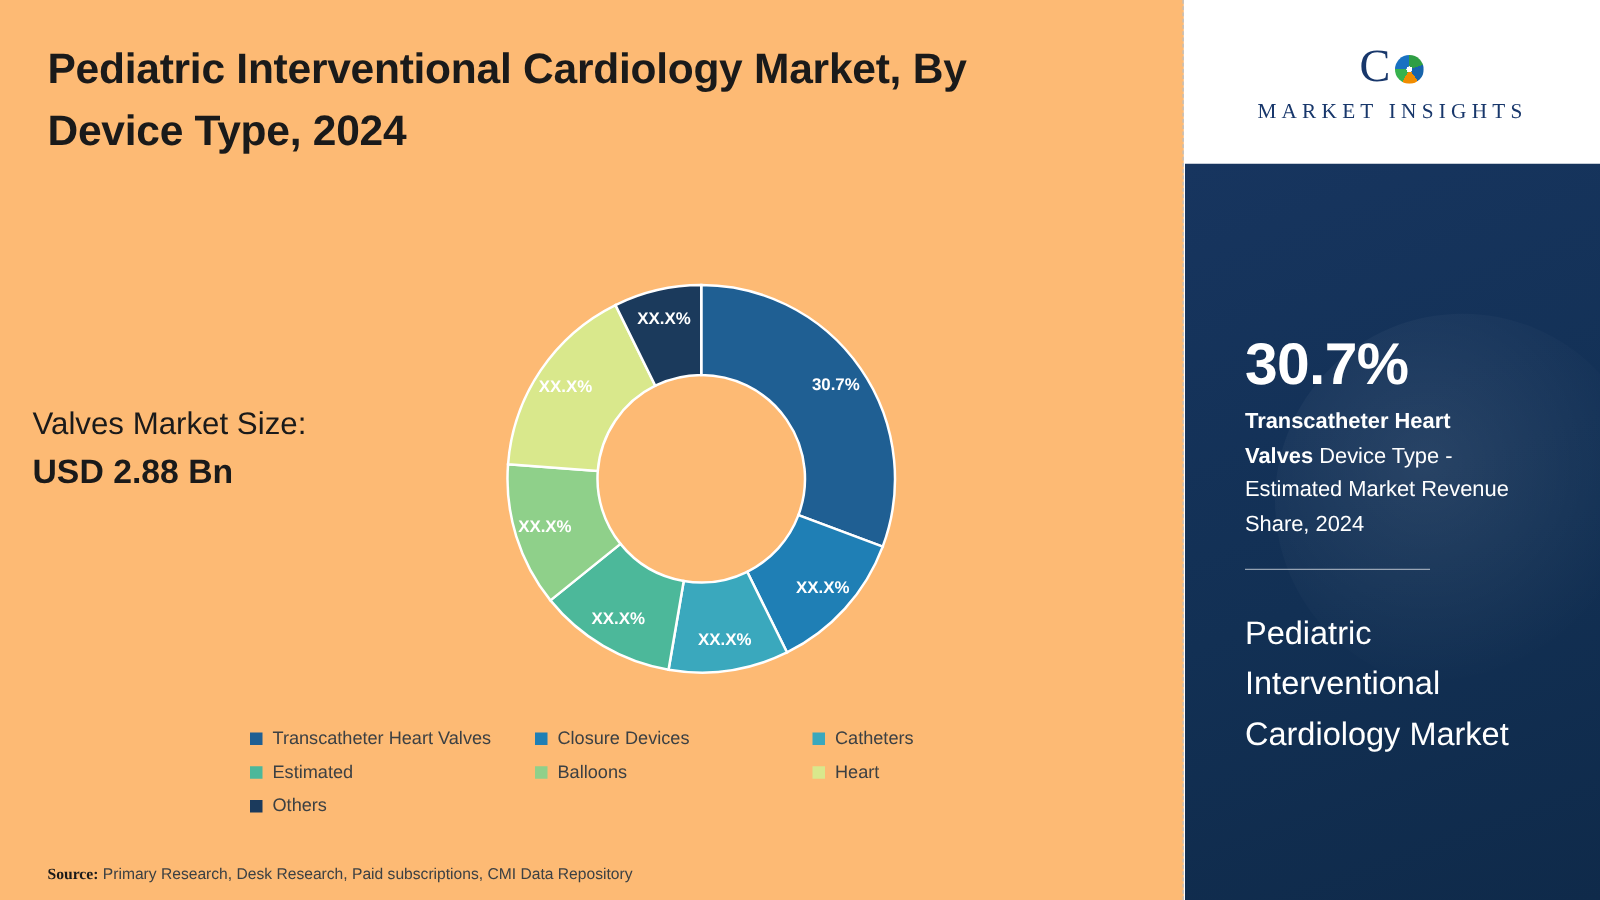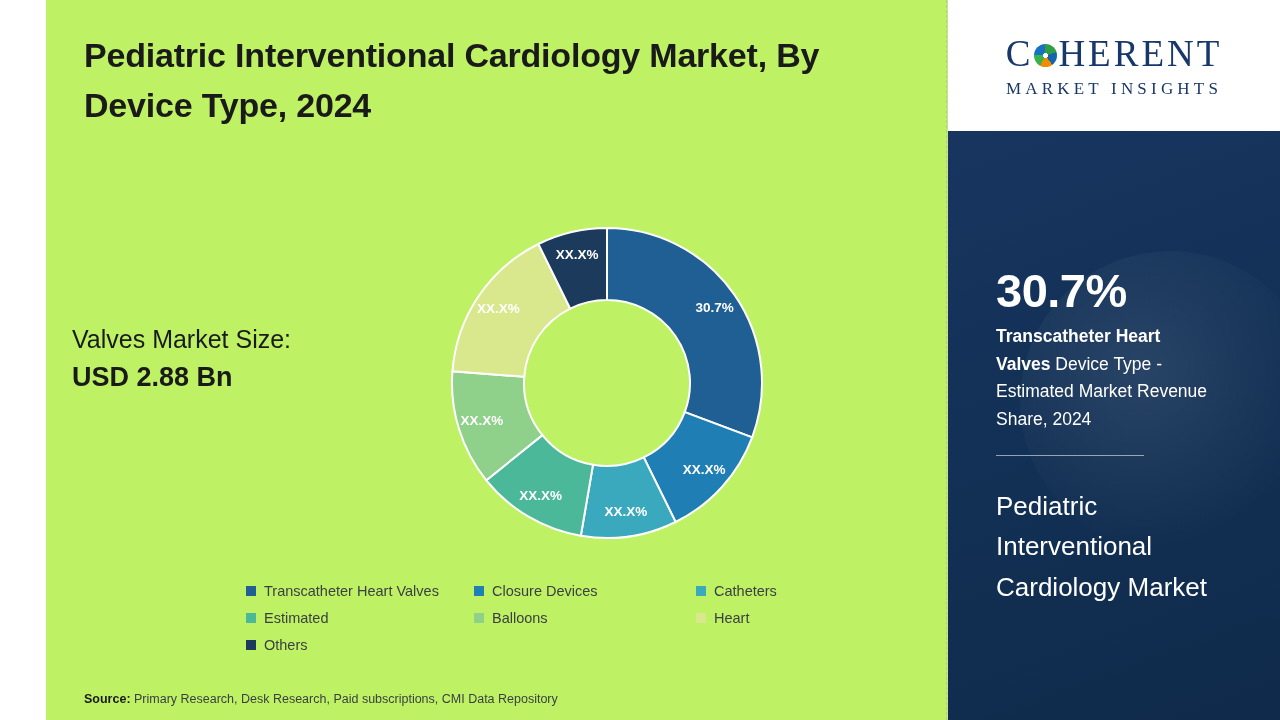--- a/index.html
+++ b/index.html
@@ -7,22 +7,21 @@
     width: 1280px; height: 720px;
     font-family: "Liberation Sans", sans-serif;
     background: #ffffff;
     overflow: hidden;
   }
   .page { position: relative; width: 1280px; height: 720px; background: #fff; }
 
   
   .left {
     position: absolute; left: 0; top: 0; width: 947px; height: 720px;
-    background: #bef264;
-    margin-left: 46px;
+    background: #fdba74;
   }
   .title {
     position: absolute; left: 38px; top: 30px; width: 850px;
     font-size: 34px; font-weight: bold; color: #1a1a1a; line-height: 1.48;
     letter-spacing: -0.2px;
   }
   .subtitle {
     position: absolute; left: 0; top: 158px; width: 920px;
     text-align: center; font-size: 21px; color: #5f6368;
   }
@@ -57,21 +56,21 @@
   }
   .legend-item .lbl { font-size: 14.5px; color: #3c4043; white-space: nowrap; }
   .li-0 { width: 228px; }
   .li-1 { width: 222px; }
   .li-2 { width: 150px; }
 
   .source {
     position: absolute; left: 38px; top: 692px;
     font-size: 12.5px; color: #3c4043;
   }
-  .source b { color: #1a1a1a; }
+  .source b { color: #1a1a1a; font-family: Liberation Serif, serif; }
 
   .divider {
     position: absolute; left: 946px; top: 0; width: 1px; height: 720px;
     border-left: 1px dashed #b9bec4;
   }
 
   
   .right {
     position: absolute; left: 948px; top: 0; width: 332px; height: 720px;
   }
@@ -204,21 +203,20 @@
     </div>
   </div>
 
   <div class="divider"></div>
 
   <div class="right">
     <div class="logo-box">
       <div class="logo-main">
         <span>C</span>
           <span class="logo-dot"></span>
-          <span>HERENT</span>
       </div>
       <div class="logo-sub">MARKET INSIGHTS</div>
     </div>
 
     <div class="blue-panel">
       <div class="stat-pct">30.7%</div>
       <div class="stat-desc">
         <b>Transcatheter Heart Valves</b><span> Device Type - Estimated Market Revenue Share, 2024</span>
       </div>
       <div class="rule"></div>

